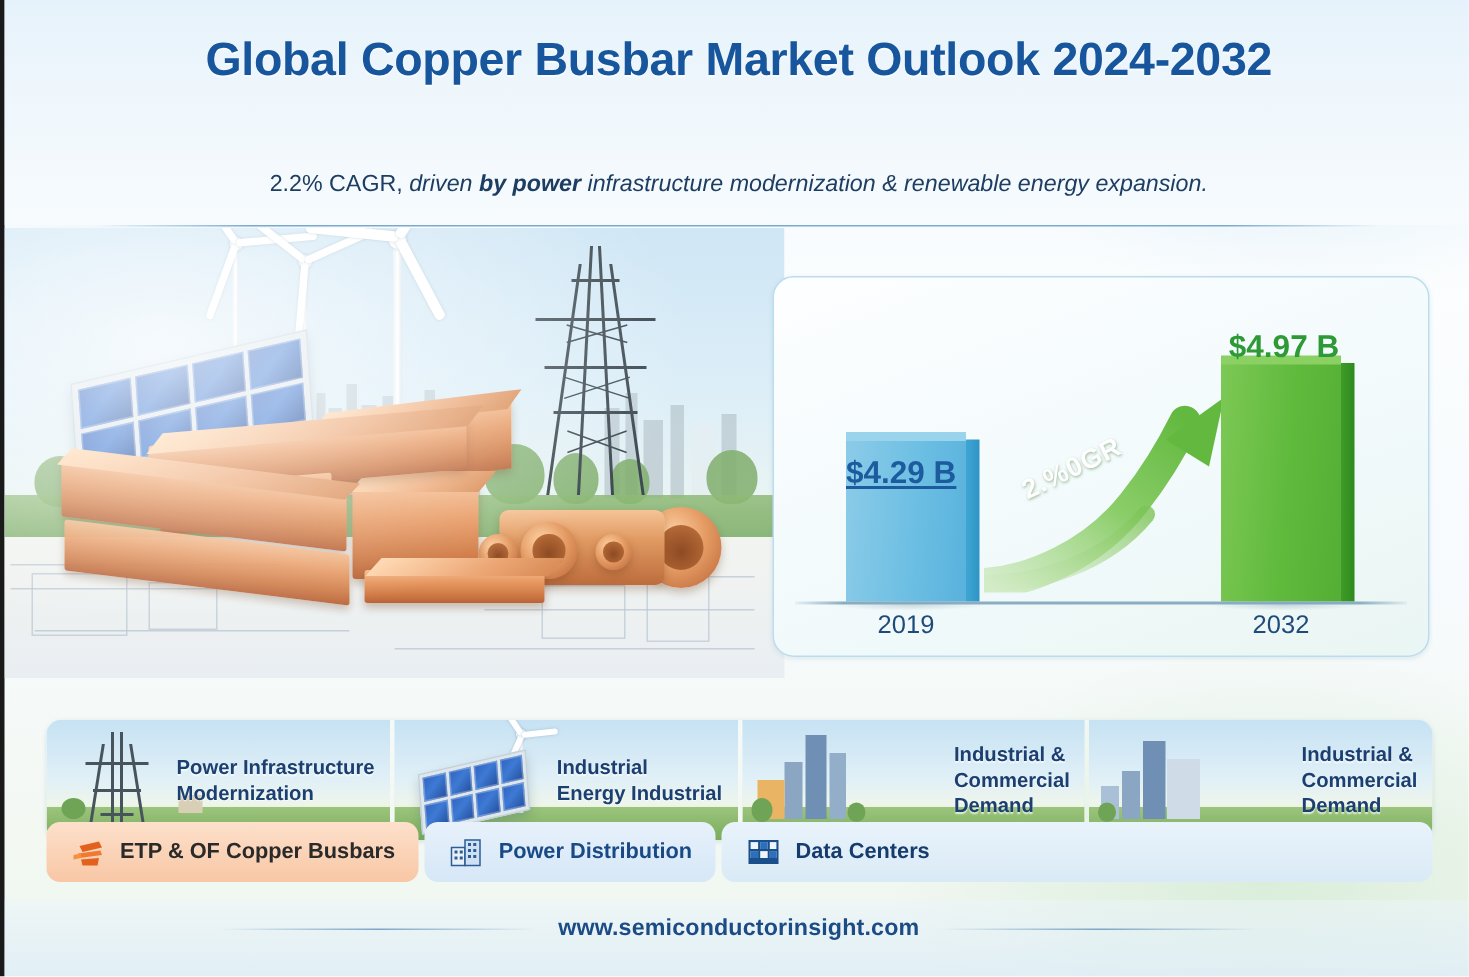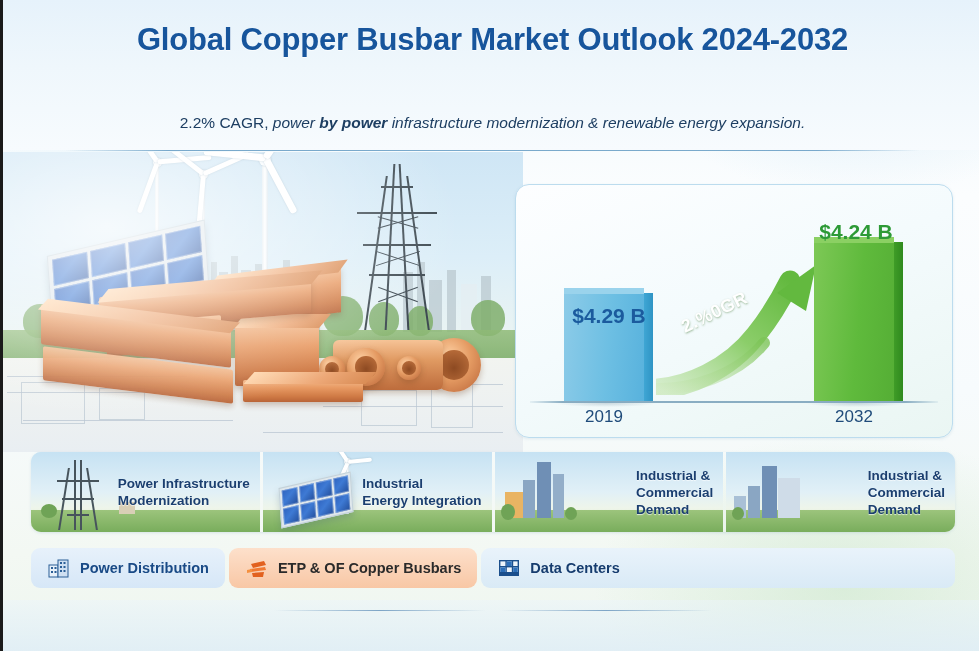--- a/index.html
+++ b/index.html
@@ -105,32 +105,32 @@
   .bar-2024 .face{background:linear-gradient(95deg,#8ccbe8 0%,#6dbfe3 55%,#58b2dd 100%);}
   .bar-2024 .cap{background:#9ad3ec;}
   .bar-2024 .edge{background:linear-gradient(90deg,#3fa6d4,#2f94c4);}
   .bar-2032{left:298px;width:80px;height:159px;}
   .bar-2032 .face{background:linear-gradient(95deg,#7dc856 0%,#5fba3c 55%,#55ae35 100%);}
   .bar-2032 .cap{background:#8bd063;}
   .bar-2032 .edge{background:linear-gradient(90deg,#3f9c27,#2f8a1e);}
   .bar-shadow{position:absolute;bottom:30px;height:7px;border-radius:50%;
     background:radial-gradient(ellipse,rgba(70,110,135,.22),rgba(70,110,135,0) 72%);}
   .val{position:absolute;font-size:21px;font-weight:bold;white-space:nowrap;}
-  .val-2024{left:48px;top:119px;width:90px;text-align:center;color:#1b5b9e;}
+  .val-2024{left:48px;top:119px;width:90px;color:#1b5b9e;text-decoration:underline;}
   .val-2032{left:290px;top:35px;width:100px;text-align:center;color:#2d9a36;}
   .yr{position:absolute;top:222px;font-size:17px;color:#1f4b7a;width:110px;text-align:center;}
   .yr-2024{left:33px;}
   .yr-2032{left:283px;}
   .cagr-arrow{position:absolute;left:140px;top:78px;width:180px;height:132px;}
   .cagr-text{position:absolute;left:163px;top:117px;font-size:18px;font-weight:bold;
     color:#ffffff;transform:rotate(-26deg);letter-spacing:.5px;
     text-shadow:0 1px 2px rgba(55,110,40,.45);}
 
   
-  .cards{position:absolute;left:28px;top:452px;width:924px;height:80px;
+  .cards{position:absolute;left:28px;top:480px;width:924px;height:80px;
     display:flex;gap:3px;border-radius:10px;overflow:hidden;
     box-shadow:0 1px 3px rgba(120,160,185,.22);}
   .card{position:relative;flex:1;overflow:hidden;
     background:linear-gradient(180deg,#cfe7f4 0%,#e3f0f6 45%,#dfeed8 72%,#bcd9a6 100%);}
   .card .sky{position:absolute;inset:0;
     background:linear-gradient(180deg,#c6e2f3 0%,#e1f0f7 50%,#eef5ea 70%,#c9e0b4 100%);}
   .card .grass{position:absolute;left:0;bottom:0;width:100%;height:22px;
     background:linear-gradient(180deg,#9cc47c,#79ad5c);}
   .card .label{position:absolute;right:10px;top:50%;transform:translateY(-50%);
     text-align:left;font-size:13.5px;line-height:17px;font-weight:bold;color:#1b3f70;
@@ -164,21 +164,21 @@
 <div class="poster">
 
   <div class="tint tl"></div>
   <div class="tint tr"></div>
   <div class="tint br"></div>
 
   <div class="header">
     <div class="title">Global Copper Busbar Market Outlook 2024-2032</div>
     <div class="subtitle">
       <br>
-      <span>2.2% CAGR, </span><span class="em">power </span><span class="emb">by power </span><span class="em">infrastructure modernization &amp; renewable energy expansion.</span>
+      <span>2.2% CAGR, </span><span class="em">driven </span><span class="emb">by power </span><span class="em">infrastructure modernization &amp; renewable energy expansion.</span>
     </div>
   </div>
   <div class="hdr-rule"></div>
 
   <div class="hero">
     <div class="hero-sky"></div>
 
     <div class="city" style="left:208px;top:110px;width:6px;height:70px;"></div>
     <div class="city" style="left:216px;top:120px;width:9px;height:60px;"></div>
     <div class="city" style="left:228px;top:104px;width:7px;height:76px;"></div>
@@ -339,21 +339,21 @@
       </div>
       <div class="bar bar-2032">
         <div class="face"></div>
         <div class="cap"></div>
         <div class="edge"></div>
       </div>
 
       <div class="axis"></div>
 
       <div class="val val-2024">$4.29 B</div>
-      <div class="val val-2032">$4.24 B</div>
+      <div class="val val-2032">$4.97 B</div>
 
       <div class="yr yr-2024">2019</div>
       <div class="yr yr-2032">2032</div>
     </div>
   </div>
 
   <div class="cards">
 
     <div class="card">
       <div class="sky"></div>
@@ -394,21 +394,21 @@
           <span></span>
             <span></span>
           <span></span>
             <span></span>
           <span></span>
             <span></span>
         </div>
       </div>
       <div class="label">
         <span>Industrial</span><br>
-        <span>Energy Integration</span>
+        <span>Energy Industrial</span>
       </div>
     </div>
 
     <div class="card">
       <div class="sky"></div>
       <div class="grass"></div>
       <div class="art">
         <div class="mini-bldg" style="left:36px;bottom:14px;width:14px;height:56px;background:#6f8fb5;"></div>
         <div class="mini-bldg" style="left:52px;bottom:14px;width:11px;height:44px;background:#93aec9;"></div>
         <div class="mini-bldg" style="left:22px;bottom:14px;width:12px;height:38px;background:#8aa6c3;"></div>
@@ -435,20 +435,32 @@
       </div>
       <div class="label">
         <span>Industrial &amp;</span><br>
         <span>Commercial</span><br>
         <span>Demand</span>
       </div>
     </div>
   </div>
 
   <div class="chips">
+
+    <div class="chip chip-copper">
+      <span class="ico">
+        <svg viewBox="0 0 24 22" width="24" height="22">
+          <path d="M6,7 L19,4 L21,8 L8,11 Z" fill="#e2611f"></path>
+          <path d="M5,12 L20,10 L21,13 L6,15 Z" fill="#f07a33"></path>
+          <path d="M7,16 L19,15 L18,20 L8,20 Z" fill="#e2611f"></path>
+          <path d="M2,13 L7,12 L7,15 L2,16 Z" fill="#f5903f"></path>
+        </svg>
+      </span>
+      <span>ETP &amp; OF Copper Busbars</span>
+    </div>
 
     <div class="chip chip-power">
       <span class="ico">
         <svg viewBox="0 0 24 22" width="24" height="22">
           <rect x="2" y="8" width="9" height="12" fill="#e8f1fa" stroke="#2a5e96" stroke-width="1"></rect>
           <rect x="11" y="3" width="10" height="17" fill="#cfe0f2" stroke="#2a5e96" stroke-width="1"></rect>
           <g fill="#2a5e96">
             <rect x="4" y="10" width="2" height="2"></rect>
               <rect x="7.5" y="10" width="2" height="2"></rect>
             <rect x="4" y="14" width="2" height="2"></rect>
@@ -458,32 +470,20 @@
             <rect x="13" y="9" width="2" height="2"></rect>
               <rect x="16.5" y="9" width="2" height="2"></rect>
             <rect x="13" y="13" width="2" height="2"></rect>
               <rect x="16.5" y="13" width="2" height="2"></rect>
           </g>
         </svg>
       </span>
       <span>Power Distribution</span>
     </div>
 
-    <div class="chip chip-copper">
-      <span class="ico">
-        <svg viewBox="0 0 24 22" width="24" height="22">
-          <path d="M6,7 L19,4 L21,8 L8,11 Z" fill="#e2611f"></path>
-          <path d="M5,12 L20,10 L21,13 L6,15 Z" fill="#f07a33"></path>
-          <path d="M7,16 L19,15 L18,20 L8,20 Z" fill="#e2611f"></path>
-          <path d="M2,13 L7,12 L7,15 L2,16 Z" fill="#f5903f"></path>
-        </svg>
-      </span>
-      <span>ETP &amp; OF Copper Busbars</span>
-    </div>
-
 
     <div class="chip chip-data">
       <span class="ico">
         <svg viewBox="0 0 24 22" width="24" height="22">
           <rect x="2" y="3" width="20" height="16" fill="#1b4f8c"></rect>
           <g fill="#eef5fb">
             <rect x="3.4" y="4.4" width="5" height="4.6"></rect>
             <rect x="9.8" y="4.4" width="5" height="4.6"></rect>
             <rect x="16.2" y="4.4" width="4.4" height="4.6"></rect>
             <rect x="3.4" y="10.4" width="5" height="4.6"></rect>
@@ -497,17 +497,18 @@
           </g>
         </svg>
       </span>
       <span>Data Centers</span>
     </div>
   </div>
 
   <div class="footer">
     <div class="footer-inner">
       <div class="f-rule"></div>
+      <div class="f-url">www.semiconductorinsight.com</div>
       <div class="f-rule"></div>
     </div>
   </div>
 
 </div>
 
 </body></html>

